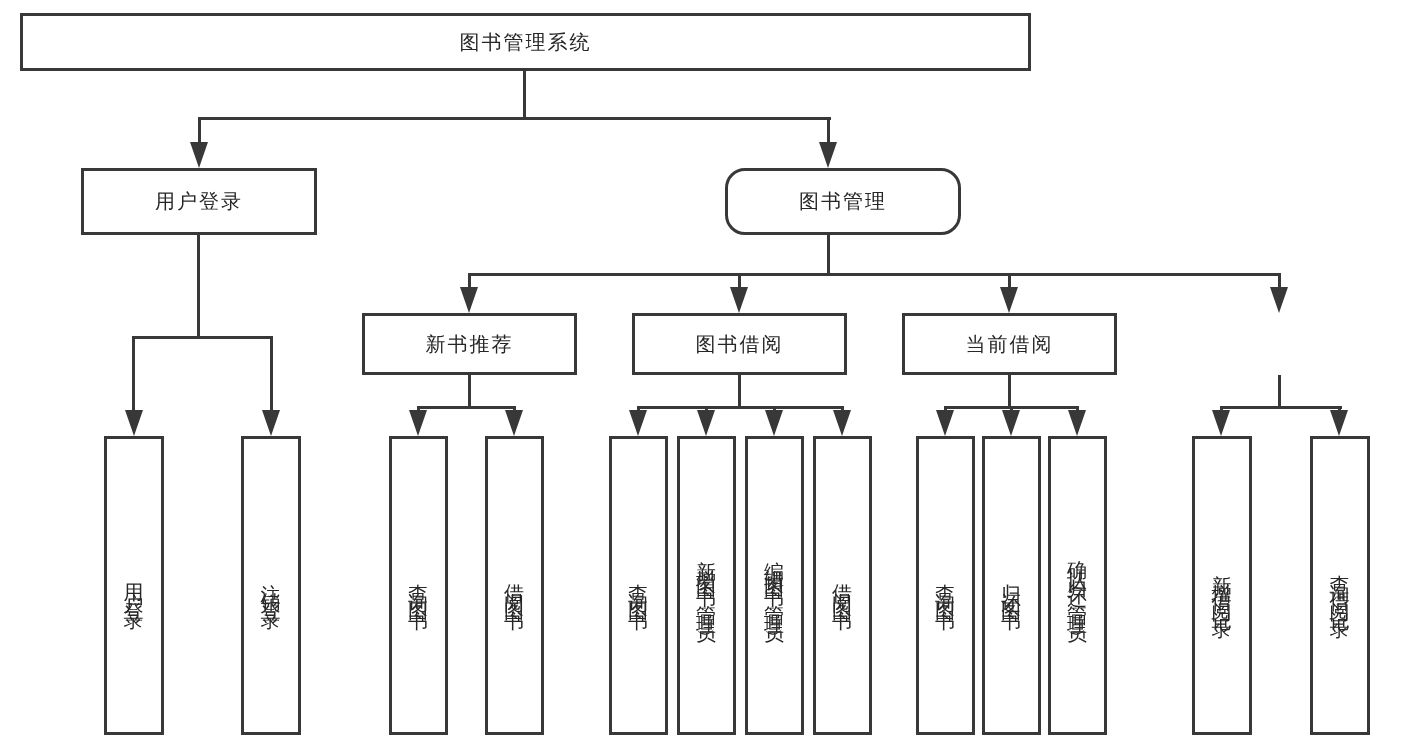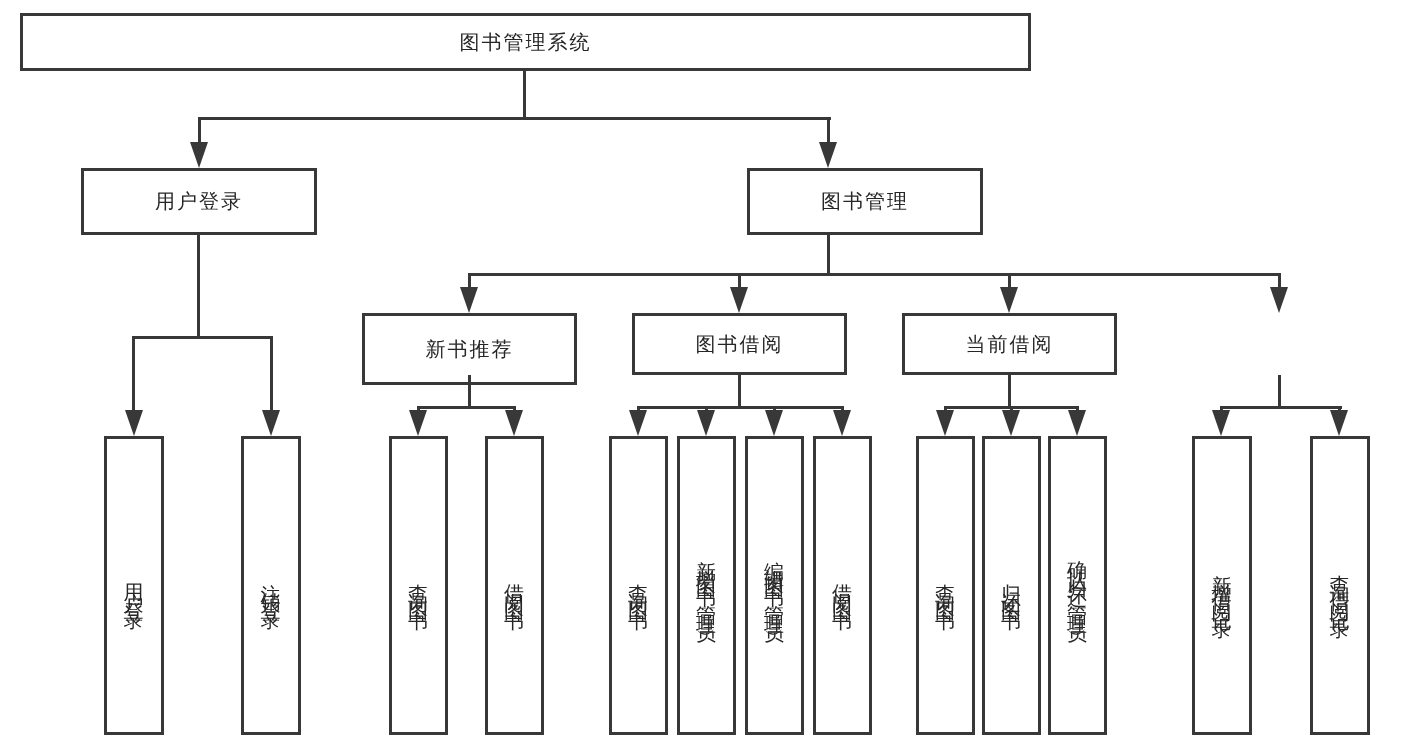--- a/index.html
+++ b/index.html
@@ -45,41 +45,41 @@
   <div class="box hbox" style="left:20px;top:13px;width:1011px;height:58px;">图书管理系统</div>
 
   <div class="vline" style="left:523px;top:71px;height:46px;"></div>
   <div class="hline" style="left:198px;top:117px;width:633px;"></div>
   <div class="vline" style="left:198px;top:117px;height:26px;"></div>
   <div class="arw" style="left:190px;top:142px;"></div>
   <div class="vline" style="left:827px;top:117px;height:26px;"></div>
   <div class="arw" style="left:819px;top:142px;"></div>
 
   <div class="box hbox" style="left:81px;top:168px;width:236px;height:67px;">用户登录</div>
-  <div class="box hbox" style="left:747px;top:168px;width:236px;height:67px;">图书管理</div>
+  <div class="box hbox" style="left:725px;top:168px;width:236px;height:67px;border-radius:20px;">图书管理</div>
 
   <div class="vline" style="left:197px;top:235px;height:101px;"></div>
   <div class="hline" style="left:132px;top:336px;width:141px;"></div>
   <div class="vline" style="left:132px;top:336px;height:74px;"></div>
   <div class="arw" style="left:125px;top:410px;"></div>
   <div class="vline" style="left:270px;top:336px;height:74px;"></div>
   <div class="arw" style="left:262px;top:410px;"></div>
 
   <div class="vline" style="left:827px;top:235px;height:38px;"></div>
   <div class="hline" style="left:468px;top:273px;width:813px;"></div>
   <div class="vline" style="left:468px;top:273px;height:14px;"></div>
   <div class="arw" style="left:460px;top:287px;"></div>
   <div class="vline" style="left:738px;top:273px;height:14px;"></div>
   <div class="arw" style="left:730px;top:287px;"></div>
   <div class="vline" style="left:1008px;top:273px;height:14px;"></div>
   <div class="arw" style="left:1000px;top:287px;"></div>
   <div class="vline" style="left:1278px;top:273px;height:14px;"></div>
   <div class="arw" style="left:1270px;top:287px;"></div>
 
-  <div class="box hbox" style="left:362px;top:313px;width:215px;height:72px;">新书推荐</div>
+  <div class="box hbox" style="left:362px;top:313px;width:215px;height:62px;">新书推荐</div>
   <div class="box hbox" style="left:632px;top:313px;width:215px;height:62px;">图书借阅</div>
   <div class="box hbox" style="left:902px;top:313px;width:215px;height:62px;">当前借阅</div>
 
   <div class="vline" style="left:468px;top:375px;height:31px;"></div>
   <div class="hline" style="left:417px;top:406px;width:99px;"></div>
   <div class="vline" style="left:417px;top:406px;height:6px;"></div>
   <div class="arw" style="left:409px;top:410px;"></div>
   <div class="vline" style="left:513px;top:406px;height:6px;"></div>
   <div class="arw" style="left:505px;top:410px;"></div>
 

